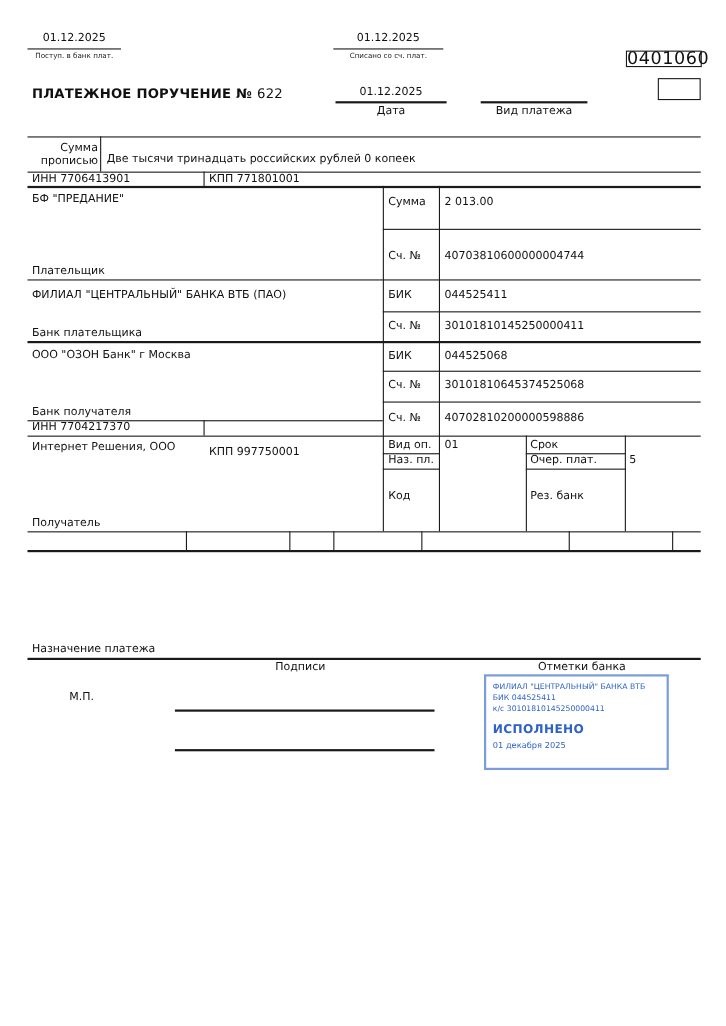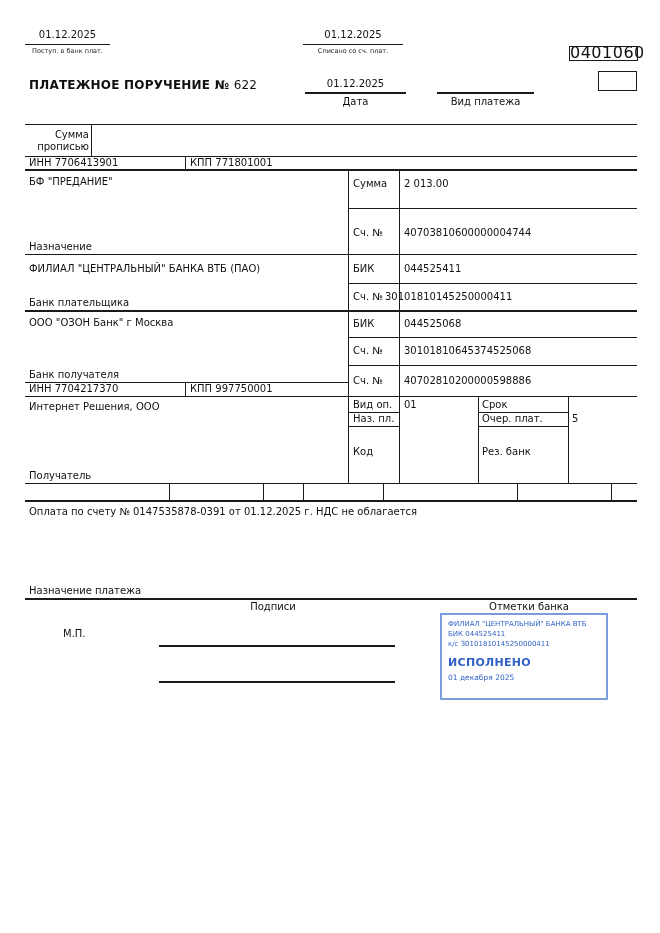--- a/index.html
+++ b/index.html
@@ -84,63 +84,63 @@
   <div class="vline" style="left:568px;top:396px;height:87px;"></div>
 
   <div class="vline" style="left:169px;top:483px;height:17px;"></div>
   <div class="vline" style="left:263px;top:483px;height:17px;"></div>
   <div class="vline" style="left:303px;top:483px;height:17px;"></div>
   <div class="vline" style="left:383px;top:483px;height:17px;"></div>
   <div class="vline" style="left:517px;top:483px;height:17px;"></div>
   <div class="vline" style="left:611px;top:483px;height:17px;"></div>
 
   <div class="abs t wrap2" style="left:29px;top:129px;text-align:right;">Сумма прописью</div>
+  <div class="abs t" style="left:97px;top:139px;">Две тысячи тринадцать российских рублей 0 копеек</div>
 
   <div class="abs t" style="left:29px;top:157px;">ИНН 7706413901</div>
   <div class="abs t" style="left:190px;top:157px;">КПП 771801001</div>
 
   <div class="abs t" style="left:29px;top:176px;">БФ "ПРЕДАНИЕ"</div>
-  <div class="abs t" style="left:29px;top:241px;">Назначение</div>
+  <div class="abs t" style="left:29px;top:241px;">Плательщик</div>
 
   <div class="abs t" style="left:353px;top:178px;">Сумма</div>
   <div class="abs t" style="left:404px;top:178px;">2 013.00</div>
   <div class="abs t" style="left:353px;top:227px;">Сч. №</div>
   <div class="abs t" style="left:404px;top:227px;">40703810600000004744</div>
 
   <div class="abs t" style="left:29px;top:263px;">ФИЛИАЛ "ЦЕНТРАЛЬНЫЙ" БАНКА ВТБ (ПАО)</div>
   <div class="abs t" style="left:29px;top:297px;">Банк плательщика</div>
   <div class="abs t" style="left:353px;top:263px;">БИК</div>
   <div class="abs t" style="left:404px;top:263px;">044525411</div>
   <div class="abs t" style="left:353px;top:291px;">Сч. №</div>
-  <div class="abs t" style="left:385px;top:291px;">30101810145250000411</div>
+  <div class="abs t" style="left:404px;top:291px;">30101810145250000411</div>
 
   <div class="abs t" style="left:29px;top:317px;">ООО "ОЗОН Банк" г Москва</div>
   <div class="abs t" style="left:29px;top:369px;">Банк получателя</div>
   <div class="abs t" style="left:353px;top:318px;">БИК</div>
   <div class="abs t" style="left:404px;top:318px;">044525068</div>
   <div class="abs t" style="left:353px;top:345px;">Сч. №</div>
   <div class="abs t" style="left:404px;top:345px;">30101810645374525068</div>
 
   <div class="abs t" style="left:29px;top:383px;">ИНН 7704217370</div>
-  <div class="abs t" style="left:190px;top:383px;">КПП 997750001</div>
+  <div class="abs t" style="left:190px;top:406px;">КПП 997750001</div>
   <div class="abs t" style="left:29px;top:401px;">Интернет Решения, ООО</div>
   <div class="abs t" style="left:29px;top:470px;">Получатель</div>
   <div class="abs t" style="left:353px;top:375px;">Сч. №</div>
   <div class="abs t" style="left:404px;top:375px;">40702810200000598886</div>
 
   <div class="abs t" style="left:353px;top:399px;">Вид оп.</div>
   <div class="abs t" style="left:404px;top:399px;">01</div>
   <div class="abs t" style="left:353px;top:413px;">Наз. пл.</div>
   <div class="abs t" style="left:353px;top:446px;">Код</div>
   <div class="abs t" style="left:482px;top:399px;">Срок</div>
   <div class="abs t" style="left:482px;top:413px;">Очер. плат.</div>
   <div class="abs t" style="left:572px;top:413px;">5</div>
   <div class="abs t" style="left:482px;top:446px;">Рез. банк</div>
 
-  <div class="abs t" style="left:29px;top:506px;">Оплата по счету № 0147535878-0391 от 01.12.2025 г. НДС не облагается</div>
   <div class="abs t" style="left:29px;top:585px;">Назначение платежа</div>
 
   <div class="abs t center" style="left:203px;top:601px;width:140px;">Подписи</div>
   <div class="abs t center" style="left:459px;top:601px;width:140px;text-align:center;">Отметки банка</div>
   <div class="abs t" style="left:63px;top:628px;font-size:10px;">М.П.</div>
 
   <div class="sig" style="left:159px;top:645px;width:236px;"></div>
   <div class="sig" style="left:159px;top:681px;width:236px;"></div>
 
   <div class="stamp">

